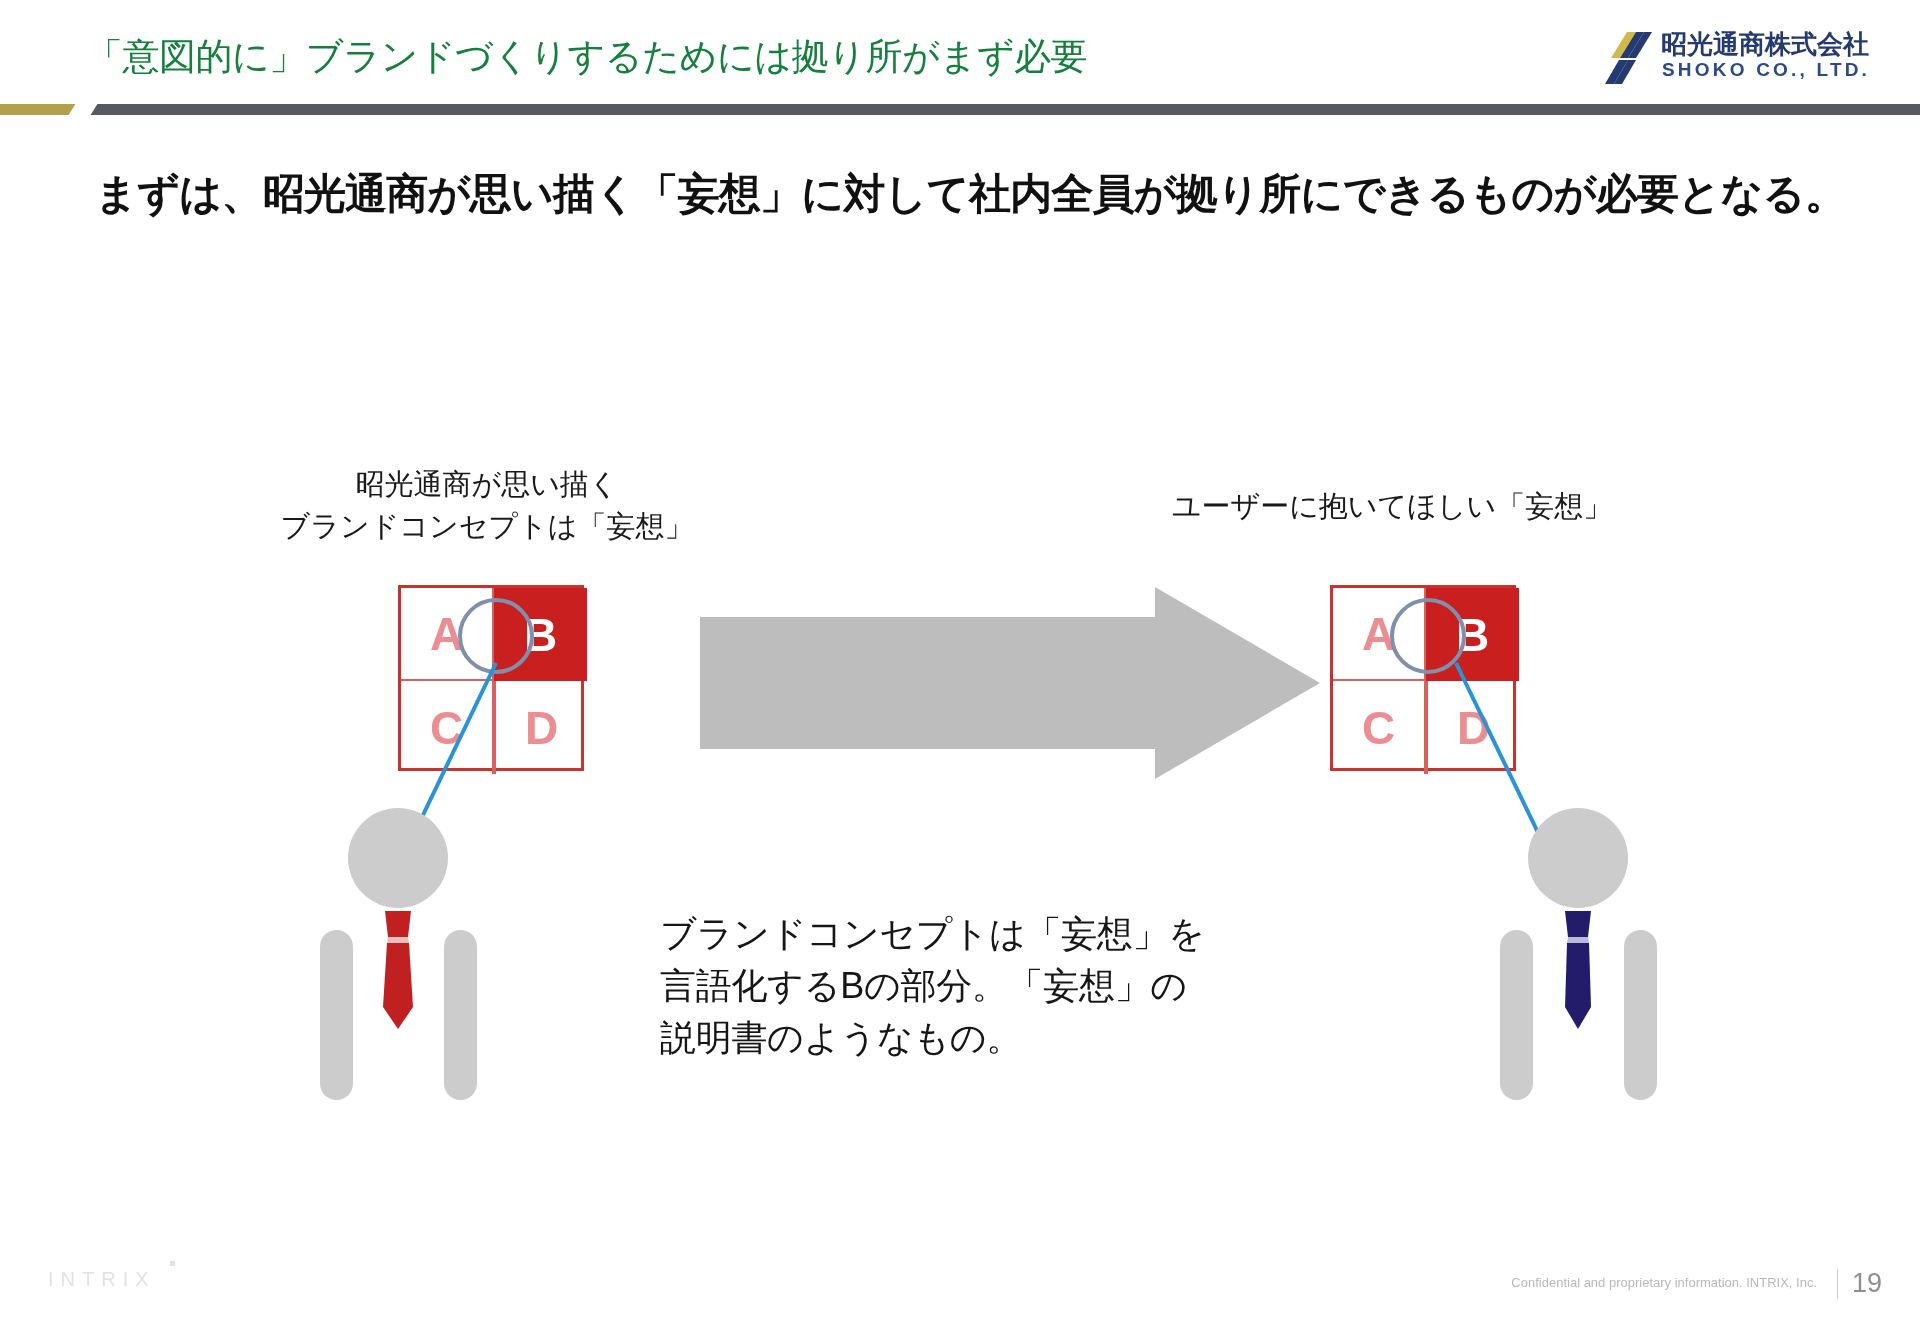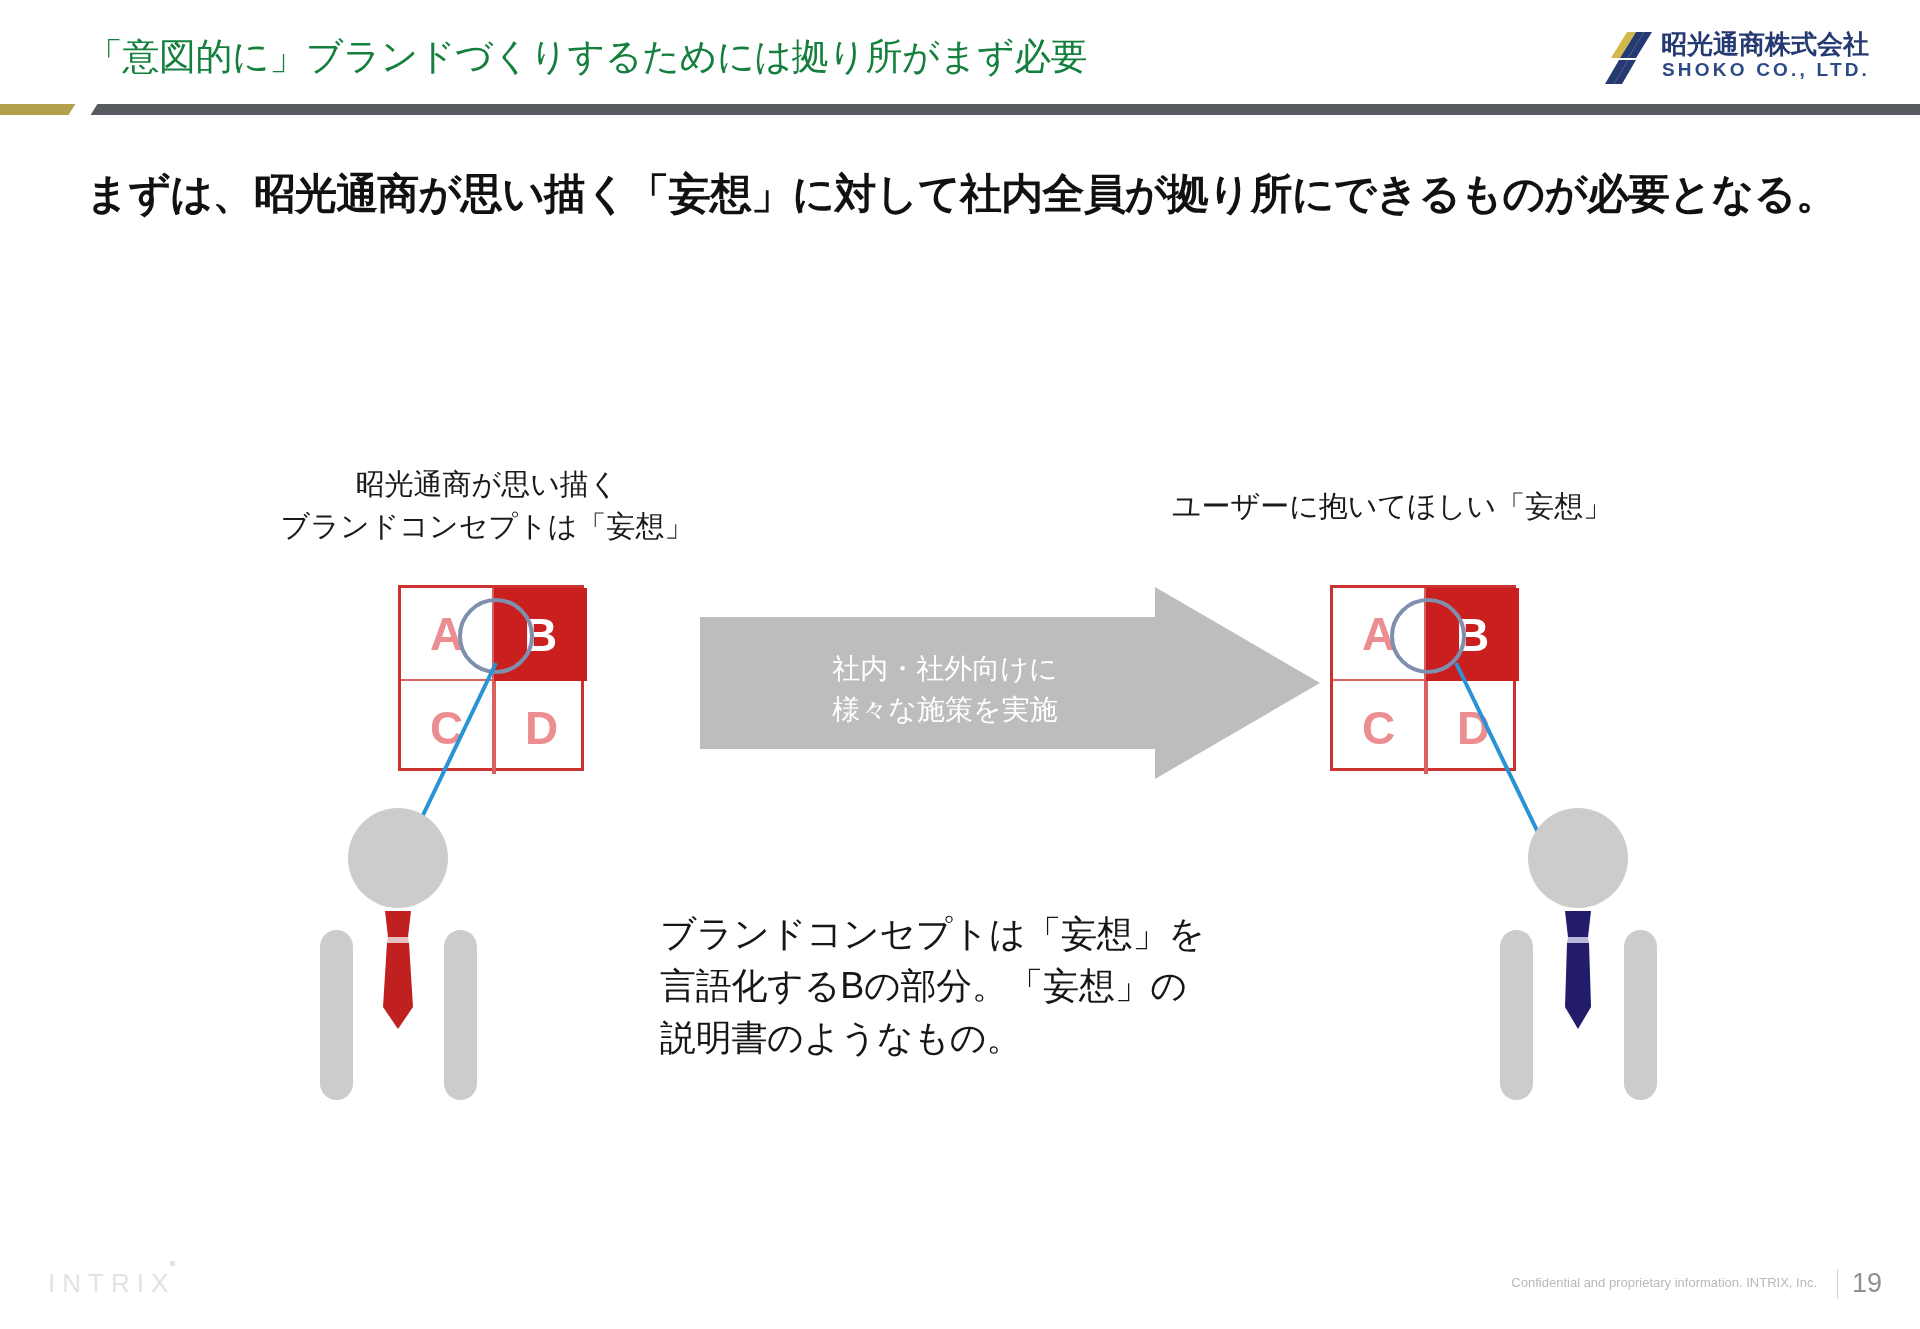--- a/index.html
+++ b/index.html
@@ -105,20 +105,21 @@
   .lead {
     position: absolute;
     left: 86px;
     top: 164px;
     width: 1760px;
     font-size: 42px;
     font-weight: bold;
     line-height: 60px;
     color: #111111;
     letter-spacing: -0.8px;
+    text-align: right;
   }
   .lead div { white-space: nowrap; }
 
   
   .diagram-label {
     position: absolute;
     font-size: 29px;
     line-height: 42px;
     color: #1a1a1a;
     text-align: center;
@@ -228,21 +229,21 @@
     color: #161616;
     letter-spacing: -0.3px;
   }
   .explain div { white-space: nowrap; }
 
   
   .intrix-logo {
     position: absolute;
     left: 48px;
     top: 1268px;
-    font-size: 26px;
+    font-size: 20px;
     letter-spacing: 7px;
     color: #e2e2e2;
     white-space: nowrap;
   }
   .intrix-dot {
     position: absolute;
     left: 170px;
     top: 1261px;
     width: 5px;
     height: 5px;
@@ -309,24 +310,20 @@
     <div>ブランドコンセプトは「妄想」</div>
   </div>
 
   <div class="diagram-label" id="label-right">
     <div>ユーザーに抱いてほしい「妄想」</div>
   </div>
 
   <svg class="big-arrow" viewBox="0 0 620 192">
     <polygon points="0,30 455,30 455,0 620,96 455,192 455,162 0,162" fill="#bdbdbd"></polygon>
   </svg>
-  <div class="arrow-text">
-    <div>社内・社外向けに</div>
-    <div>様々な施策を実施</div>
-  </div>
 
   <div class="matrix" id="matrix-left">
     <div class="mx-cell mx-a">A</div>
     <div class="mx-cell mx-b">B</div>
     <div class="mx-cell mx-c">C</div>
     <div class="mx-cell mx-d">D</div>
     <div class="mx-ring"></div>
   </div>
 
   <div class="matrix" id="matrix-right">

